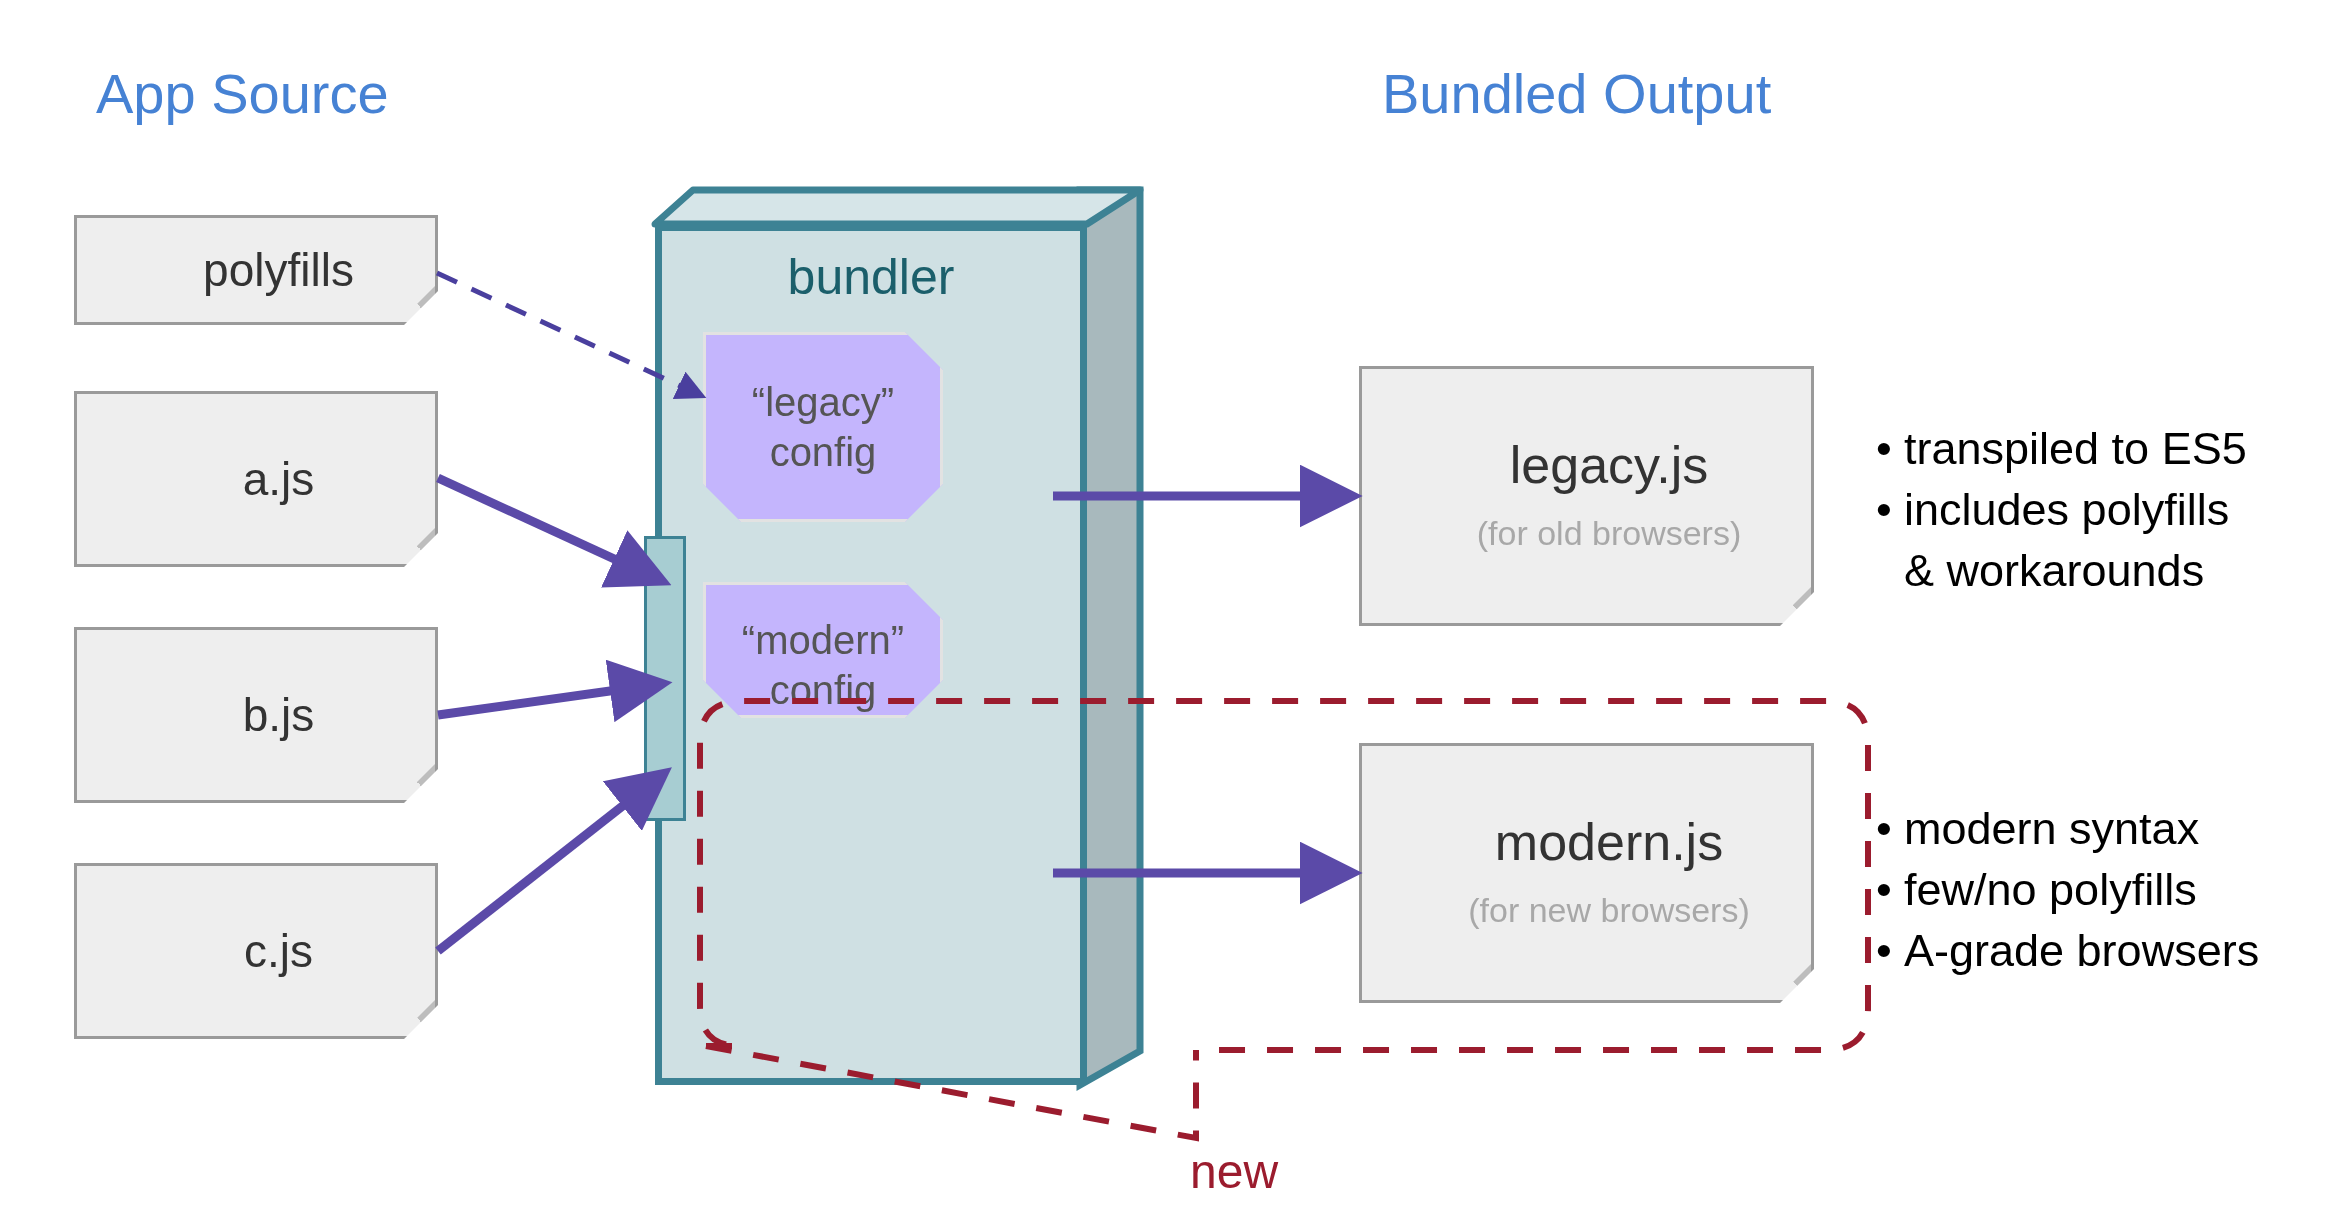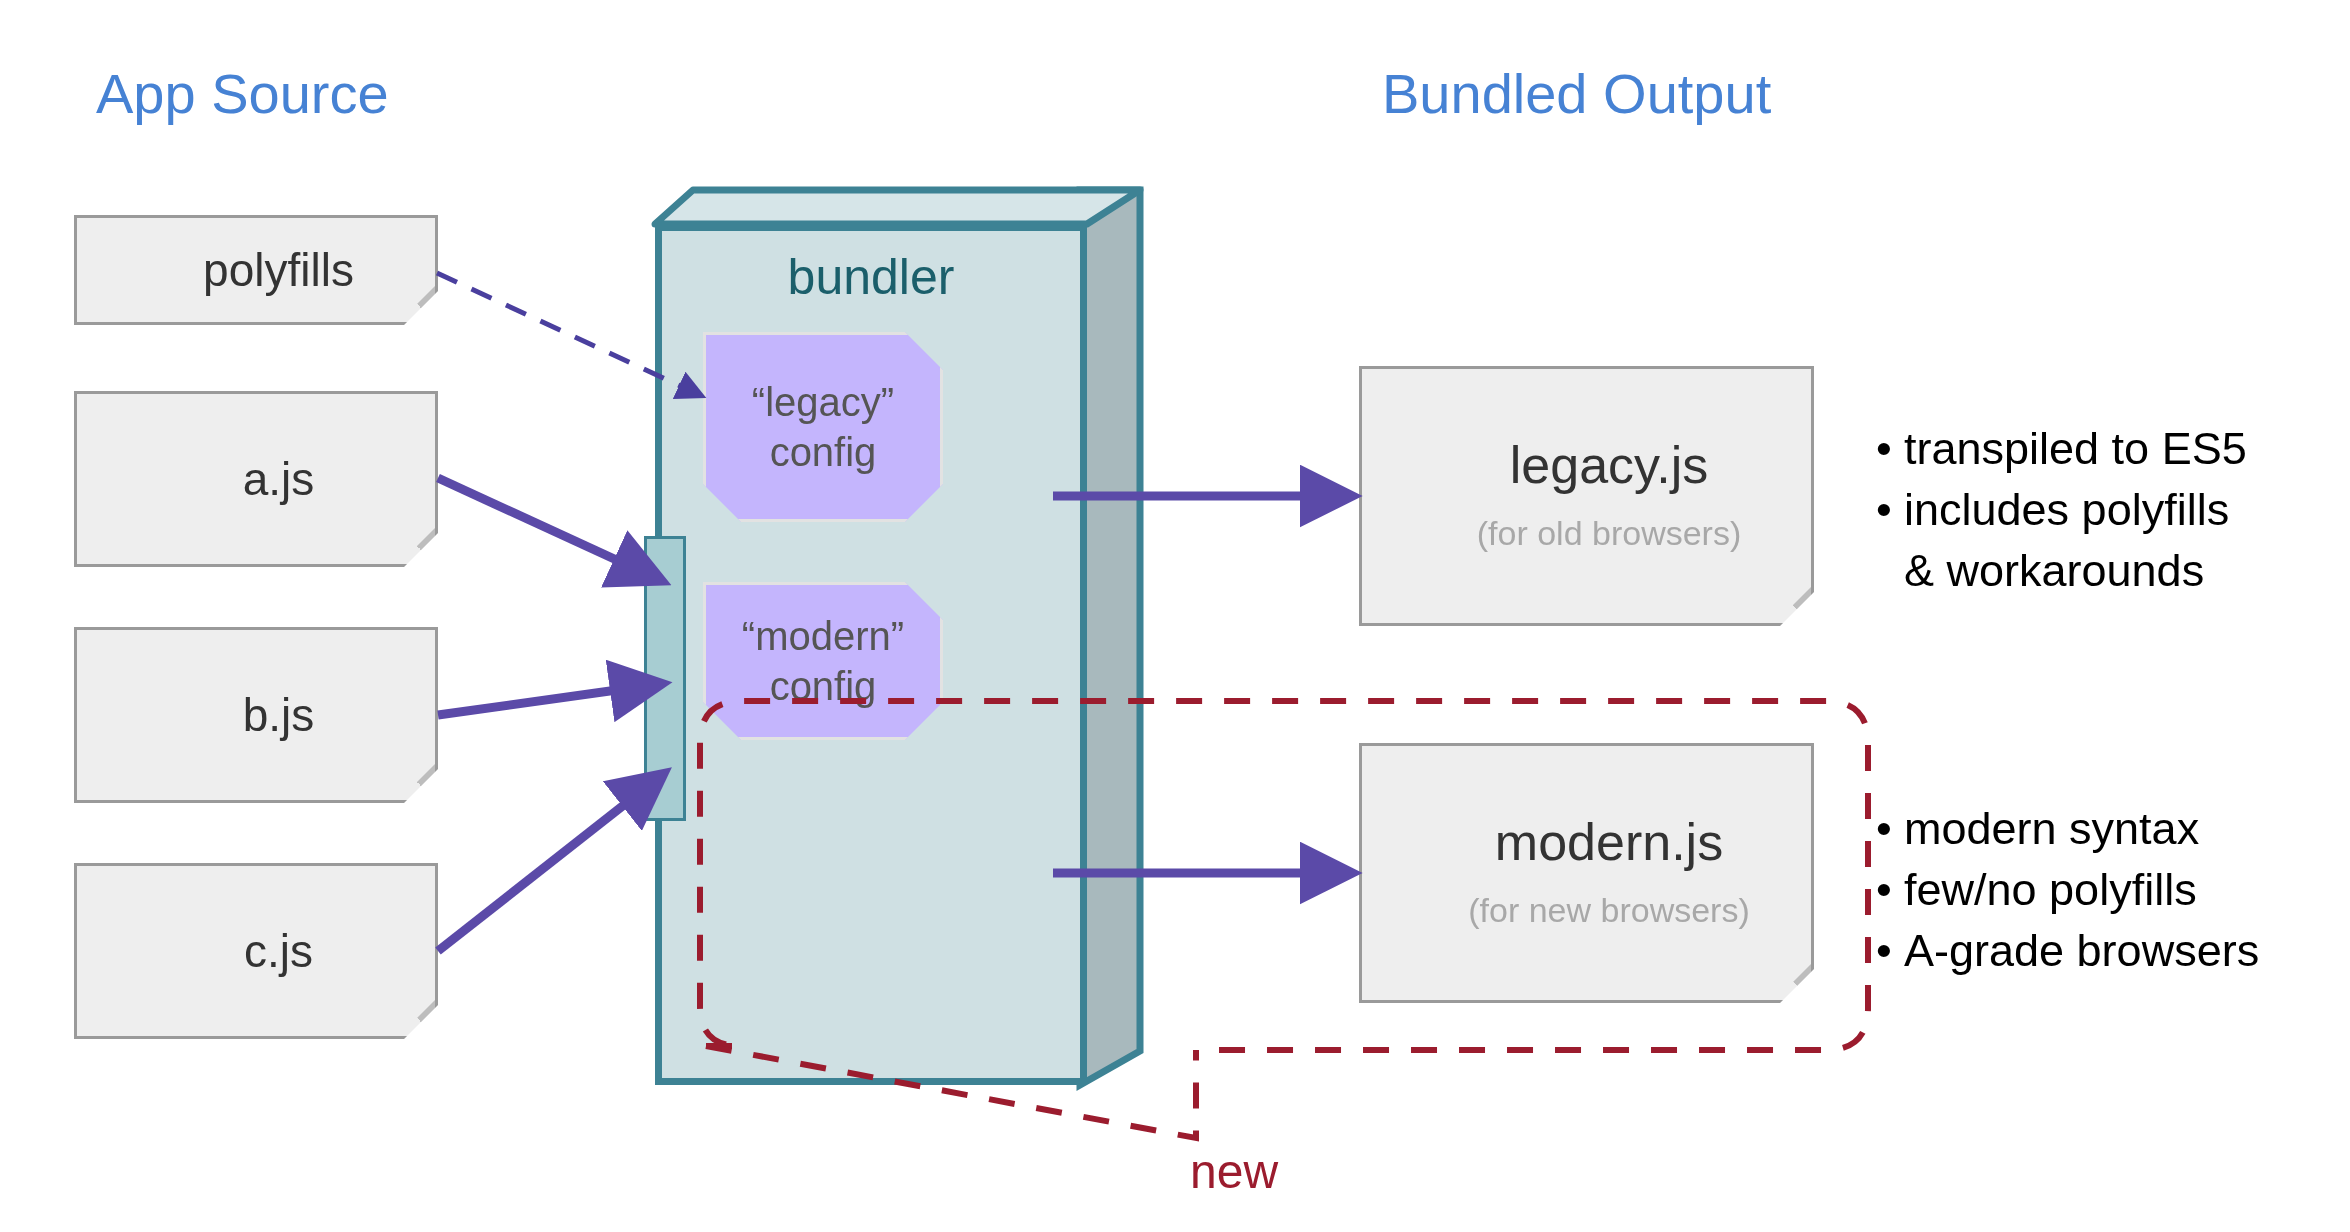--- a/index.html
+++ b/index.html
@@ -128,21 +128,21 @@
       <polygon points="0,34 38,0 485,0 432,34" fill="#d6e5e8" stroke="#3d8294" stroke-width="7" stroke-linejoin="round"></polygon>
     </svg>
     <div class="bx-front"></div>
     <div id="bundler-title">bundler</div>
 
     <div class="config" style="left:48px;top:142px;width:240px;height:190px;">
       <div>“legacy”</div>
       <div>config</div>
     </div>
 
-    <div class="config" style="left:48px;top:392px;width:240px;height:158px;">
+    <div class="config" style="left:48px;top:392px;width:240px;height:136px;justify-content:flex-end;">
       <div>“modern”</div>
       <div>config</div>
     </div>
   </div>
 
   <div class="abs" id="input-bar"></div>
 
   <div class="doc" id="out-legacy" style="left:1359px;top:358px;width:455px;height:260px;">
     <div class="doc-label big">legacy.js</div>
     <div class="doc-sub">(for old browsers)</div>

